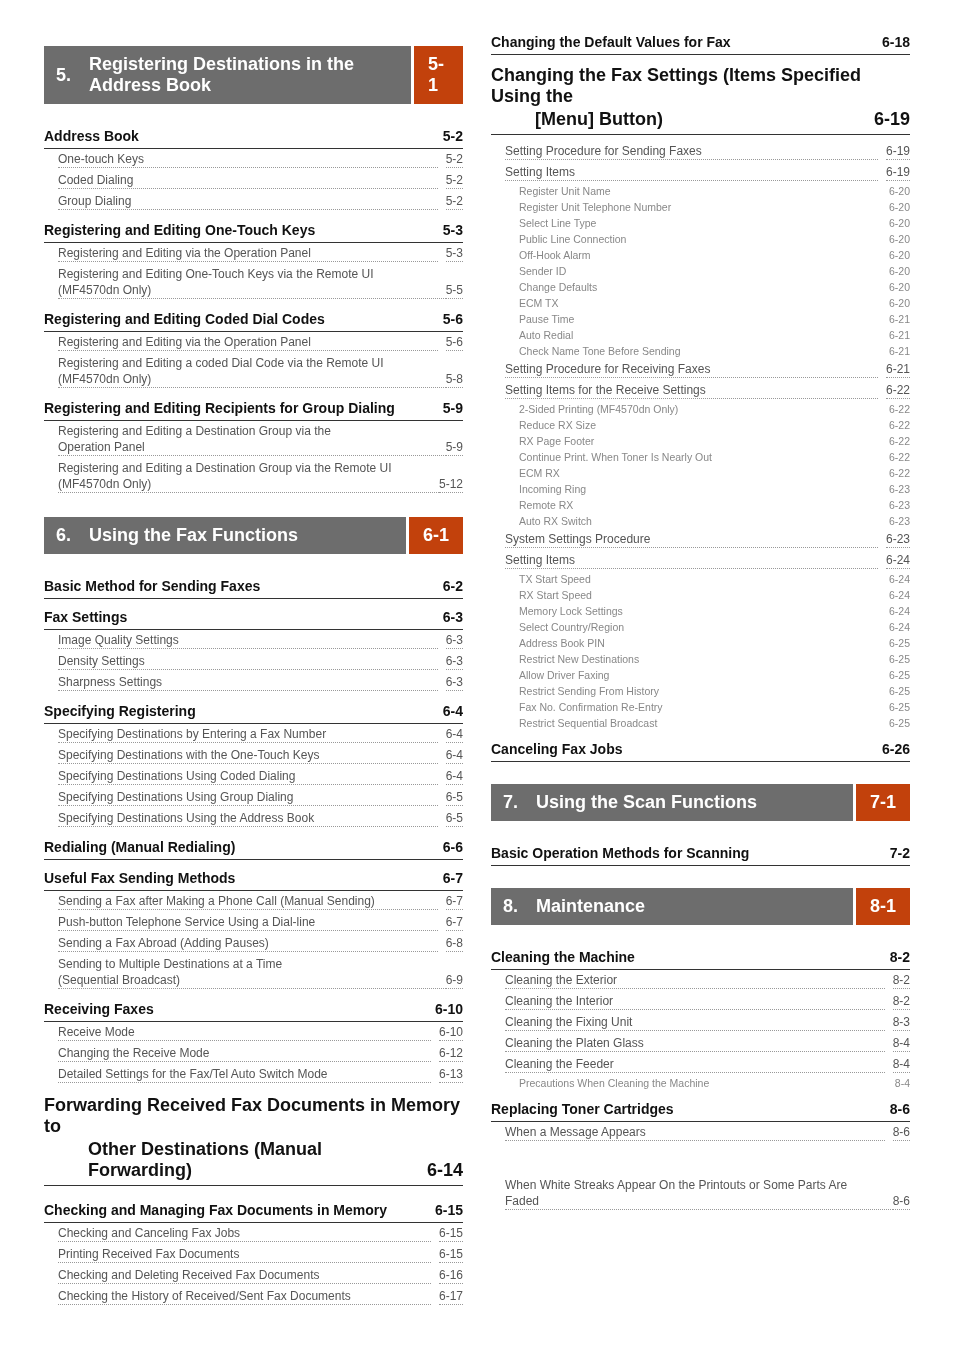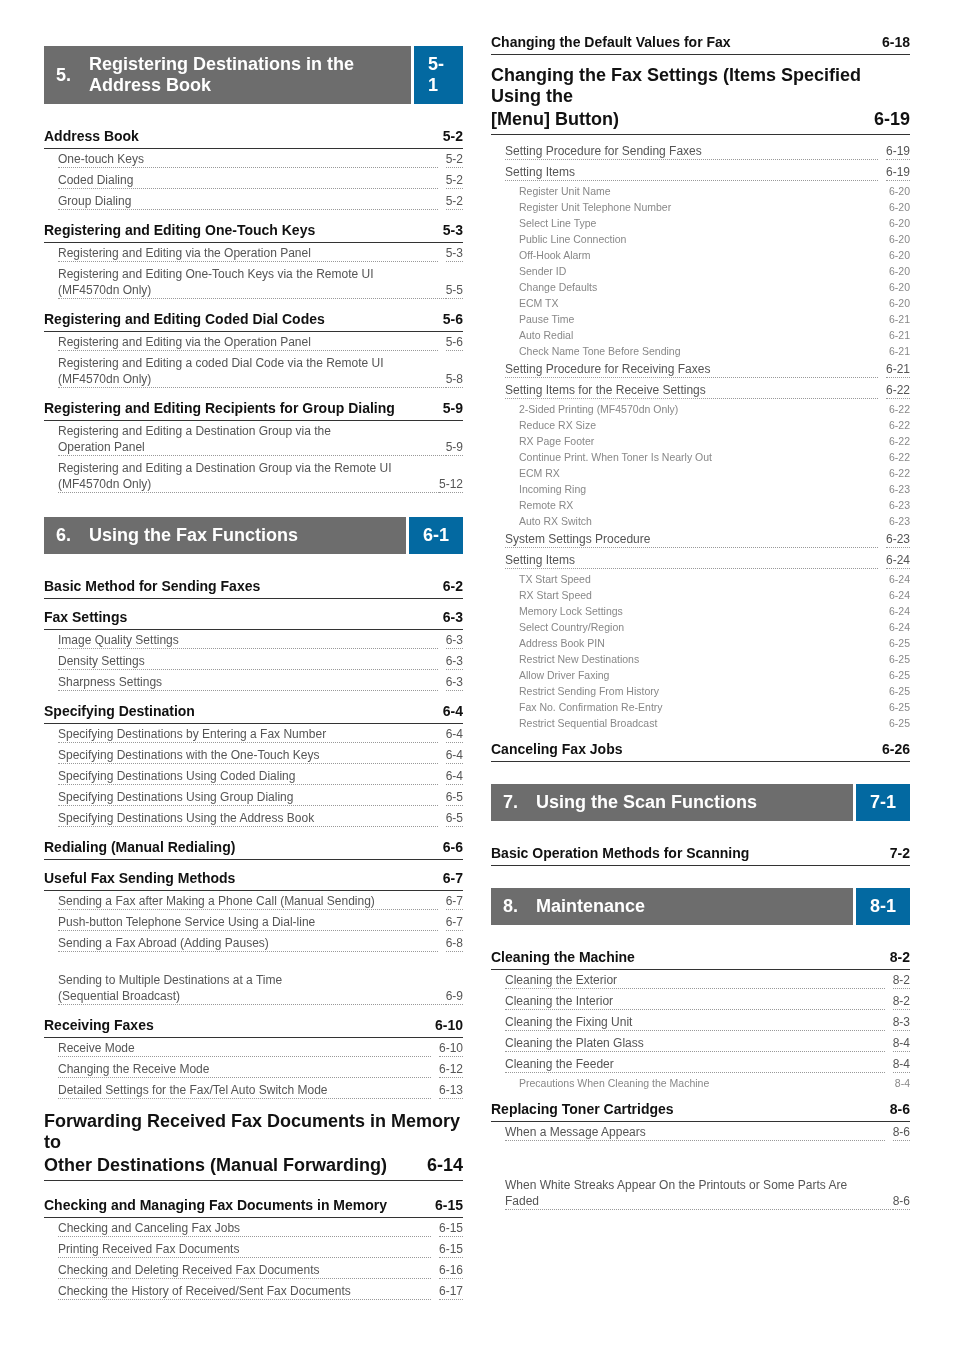--- a/index.html
+++ b/index.html
@@ -36,21 +36,21 @@
     padding: 8px 12px;
     display: flex;
     align-items: center;
   }
   .chapter-num {
     display: inline-block;
     margin-right: 18px;
     font-size: 18px;
   }
   .chapter-page {
-    background: #0369a1;
+    background: #c2410c;
     color: #fff;
     font-weight: 700;
     font-size: 18px;
     padding: 8px 14px;
     display: flex;
     align-items: center;
     margin-left: 3px;
   }
   .row {
     display: flex;
@@ -83,20 +83,21 @@
     font-size: 18px;
     font-weight: 600;
     color: #111;
     padding: 10px 0 4px 0;
     border-bottom: 1px solid #333;
     margin-bottom: 6px;
   }
   .lvl1-wrap .label {
     white-space: normal;
     overflow: visible;
+    margin-left: 44px;
   }
   
   .lvl2 {
     font-size: 12px;
     color: #555;
     padding: 3px 0 2px 14px;
   }
   .lvl2 .label {
     border-bottom: 1px dotted #999;
     padding-bottom: 1px;
@@ -232,21 +233,21 @@
       </div>
       <div class="row lvl2">
         <span class="label">Density Settings</span>
         <span class="pg">6-3</span>
       </div>
       <div class="row lvl2">
         <span class="label">Sharpness Settings</span>
         <span class="pg">6-3</span>
       </div>
       <div class="row lvl1 nowrap">
-        <span class="label">Specifying Destination</span>
+        <span class="label">Specifying Registering</span>
         <span class="pg">6-4</span>
       </div>
       <div class="row lvl2">
         <span class="label">Specifying Destinations by Entering a Fax Number</span>
         <span class="pg">6-4</span>
       </div>
       <div class="row lvl2">
         <span class="label">Specifying Destinations with the One-Touch Keys</span>
         <span class="pg">6-4</span>
       </div>
@@ -276,21 +277,21 @@
       </div>
       <div class="row lvl2">
         <span class="label">Push-button Telephone Service Using a Dial-line</span>
         <span class="pg">6-7</span>
       </div>
       <div class="row lvl2">
         <span class="label">Sending a Fax Abroad (Adding Pauses)</span>
         <span class="pg">6-8</span>
       </div>
       <div class="lvl2-wrap">
-        <div style="padding-bottom: 2px; margin-top: 16px;">Sending to Multiple Destinations at a Time</div>
+        <div style="padding-bottom: 2px;">Sending to Multiple Destinations at a Time</div>
         <div class="lastline">
           <span class="lbl2">(Sequential Broadcast)</span>
           <span class="pg">6-9</span>
         </div>
       </div>
       <div class="row lvl1 nowrap">
         <span class="label">Receiving Faxes</span>
         <span class="pg">6-10</span>
       </div>
       <div class="row lvl2">

